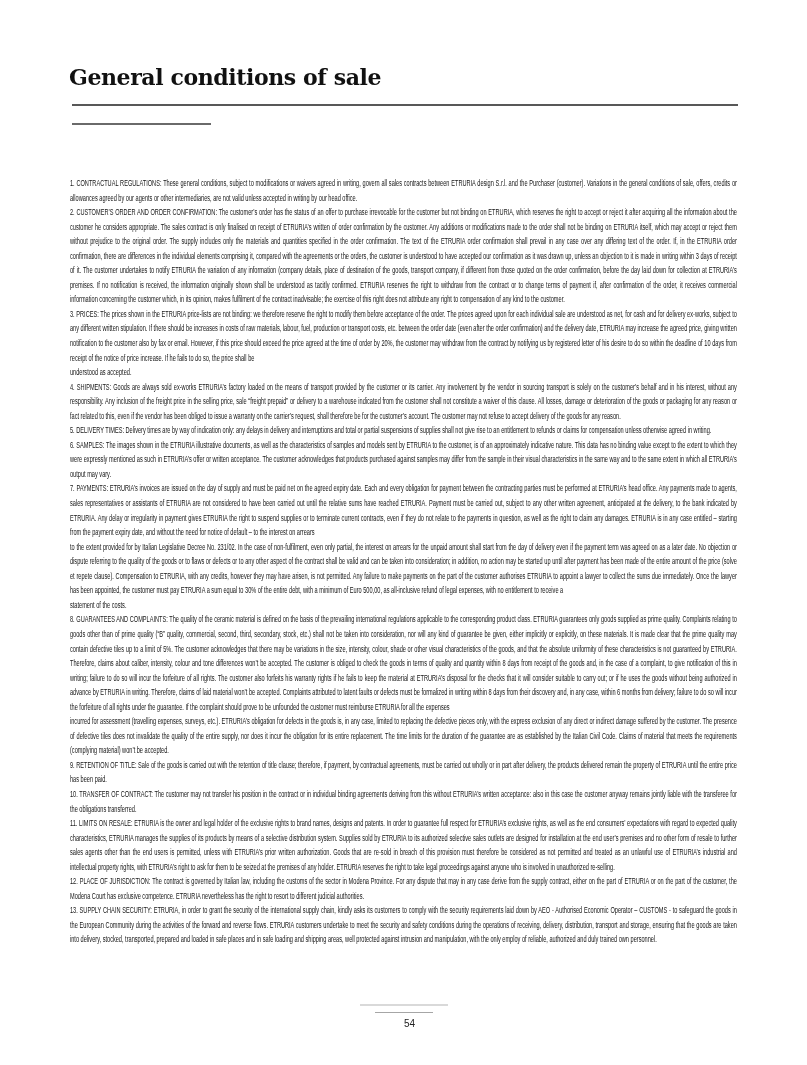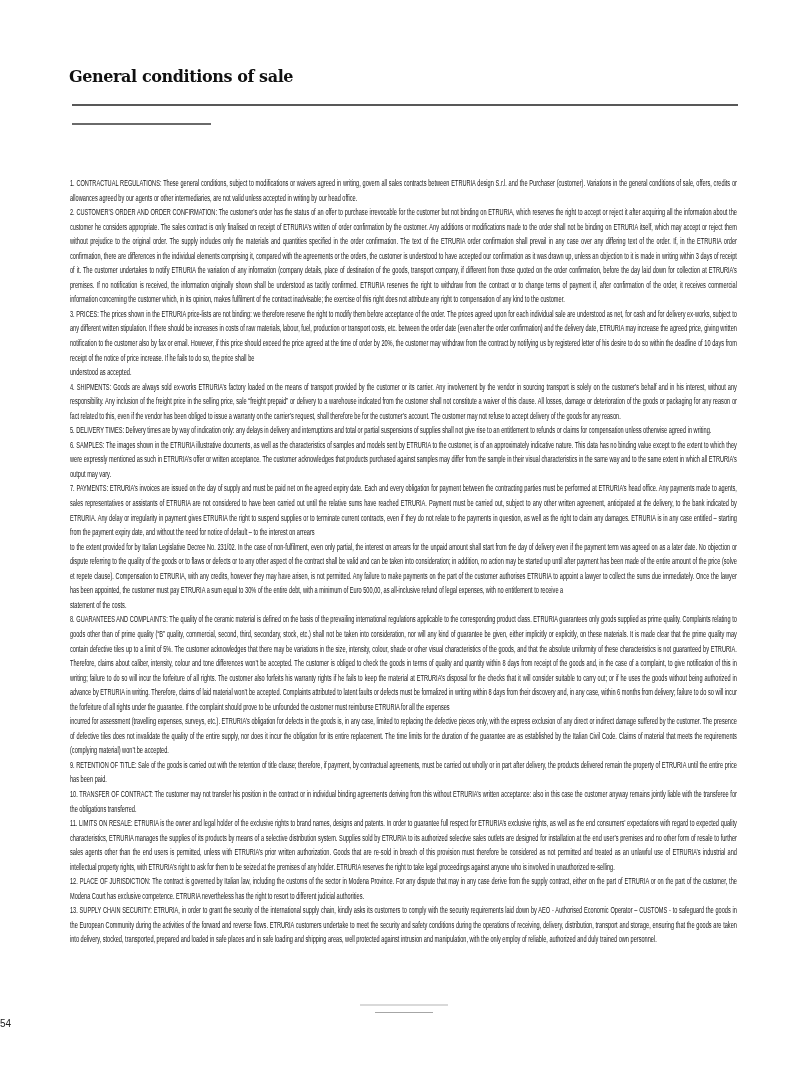--- a/index.html
+++ b/index.html
@@ -13,21 +13,21 @@
     position: relative;
     width: 807px; height: 1065px;
     background: #ffffff;
   }
   .page-title {
     position: absolute;
     left: 69px; top: 64px;
     margin: 0;
     font-family: "DejaVu Serif", serif;
     font-weight: bold;
-    font-size: 16px;
+    font-size: 22px;
     line-height: 26px;
     letter-spacing: -0.4px;
     color: #111111;
     white-space: nowrap;
   }
   .rule-long {
     position: absolute;
     left: 72px; top: 104px;
     width: 666px; height: 2px;
     background: #585858;
@@ -62,22 +62,22 @@
   }
   .footer-rule-2 {
     position: absolute;
     left: 50%; top: 1012px;
     transform: translateX(-50%);
     width: 58px; height: 1px;
     background: #a6a6a6;
   }
   .page-num {
     position: absolute;
-    left: 0; right: 0; top: 1018px;
-    text-align: left;
+    left: 12px; right: 0; top: 1018px;
+    text-align: center;
     font-size: 10px;
     color: #222222;
   }
 </style>
 </head>
 <body>
 
 <div class="sheet">
 
   <h1 class="page-title">General conditions of sale</h1>

